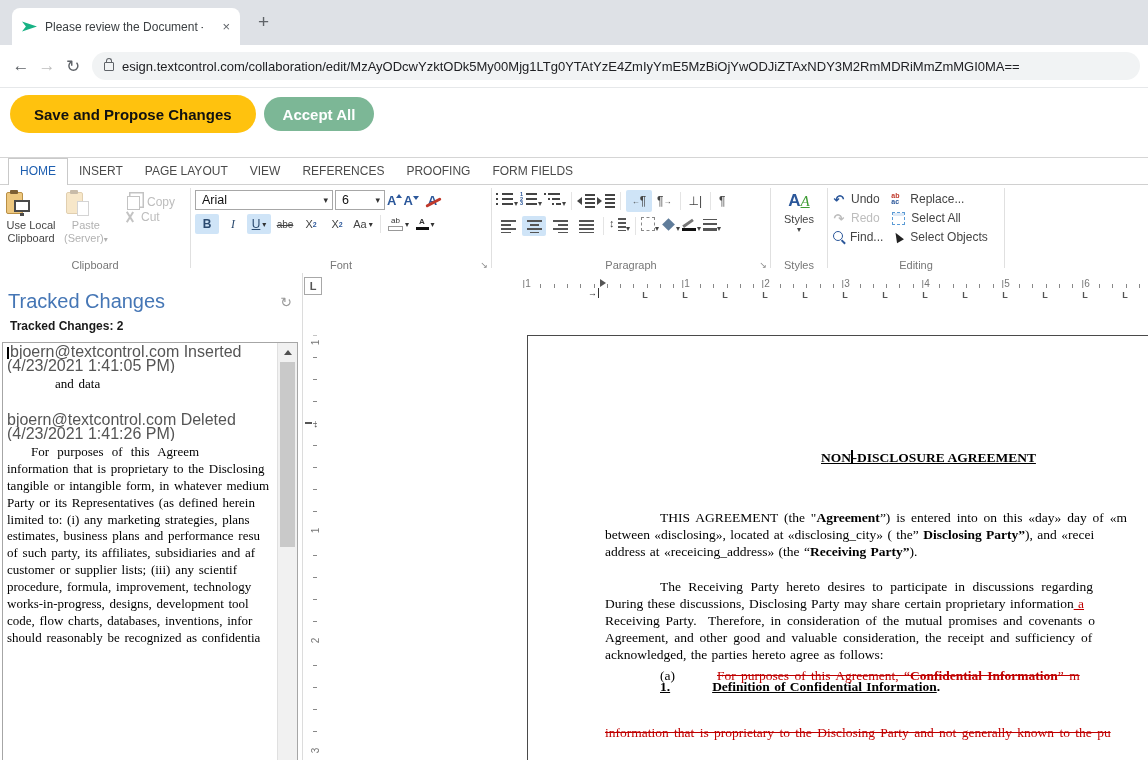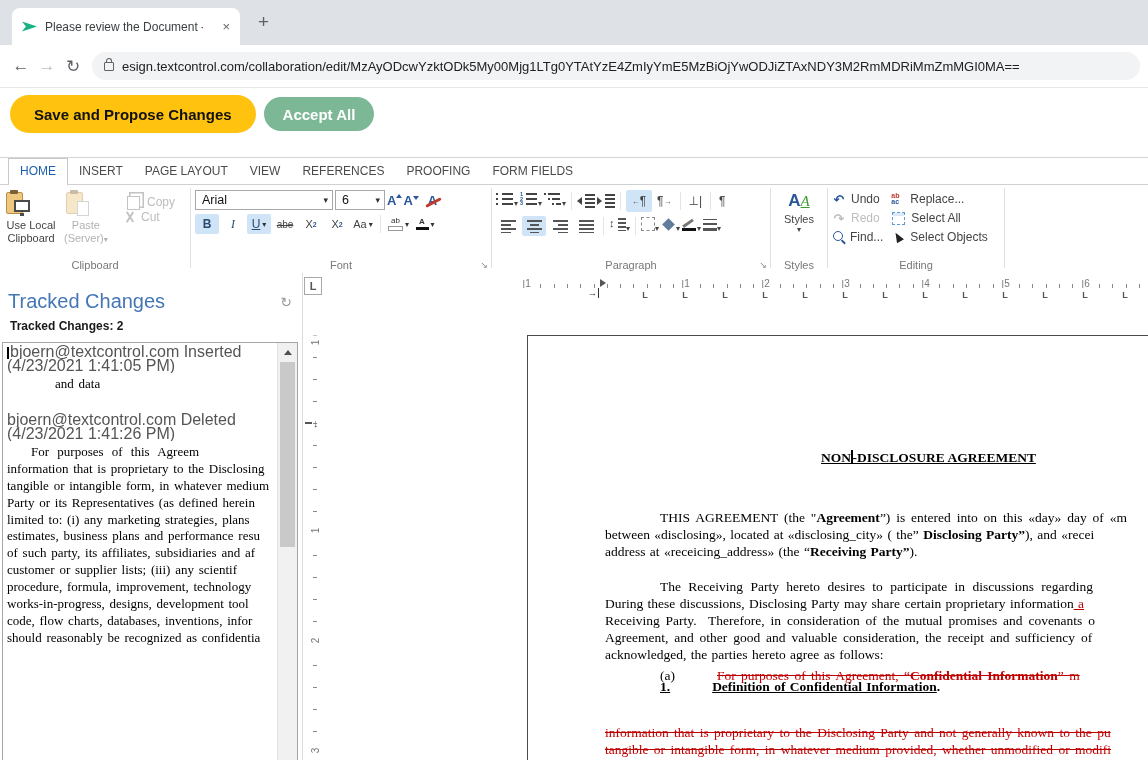--- a/index.html
+++ b/index.html
@@ -463,21 +463,20 @@
     <div class="docline pc0 lc1" style="top: 526px;"><span class="">between «disclosing», located at «disclosing_city» ( the” </span><span class="b ">Disclosing Party”</span><span class="">), and «recei</span></div>
     <div class="docline pc0 lc2" style="top: 543px;"><span class="">address at «receicing_address» (the “</span><span class="b ">Receiving Party”</span><span class="">).</span></div>
     <div class="docline pc1 lc0 first" style="top: 578px;"><span class="">The Receiving Party hereto desires to participate in discussions regarding</span></div>
     <div class="docline pc1 lc1" style="top: 595px;"><span class="">During these discussions, Disclosing Party may share certain proprietary information</span><span class="ins"> a</span></div>
     <div class="docline pc1 lc2" style="top: 612px;"><span class="">Receiving Party.  Therefore, in consideration of the mutual promises and covenants o</span></div>
     <div class="docline pc1 lc3" style="top: 629px;"><span class="">Agreement, and other good and valuable consideration, the receipt and sufficiency of</span></div>
     <div class="docline pc1 lc4" style="top: 646px;"><span class="">acknowledged, the parties hereto agree as follows:</span></div>
     <div class="docline pc2 lc0 first" style="top: 678px;"><span class="b u ">1.</span><span class="tabgap"></span><span class="b u ">Definition of Confidential Information</span><span class="b ">.</span></div>
     <div class="docline pc3 lc0 first" style="top: 667px;"><span class="">(a)</span><span class="tabgap"></span><span class="del ">For purposes of this Agreement, “</span><span class="b del ">Confidential Information</span><span class="del ">” m</span></div>
     <div class="docline pc3 lc1" style="top: 724px;"><span class="del ">information that is proprietary to the Disclosing Party and not generally known to the pu</span></div>
-    <div class="docline pc3 lc2" style="top: 741px;"><span class="del ">tangible or intangible form, in whatever medium provided, whether unmodified or modifi</span></div>
     <span class="hnum" style="left: 527px;"><i></i>1</span>
     <span class="hnum" style="left: 686px;"><i></i>1</span>
     <span class="hnum" style="left: 766px;"><i></i>2</span>
     <span class="hnum" style="left: 846px;"><i></i>3</span>
     <span class="hnum" style="left: 926px;"><i></i>4</span>
     <span class="hnum" style="left: 1006px;"><i></i>5</span>
     <span class="hnum" style="left: 1086px;"><i></i>6</span>
     <span class="tabL" style="left: 645px;">L</span>
     <span class="tabL" style="left: 685px;">L</span>
     <span class="tabL" style="left: 725px;">L</span>

